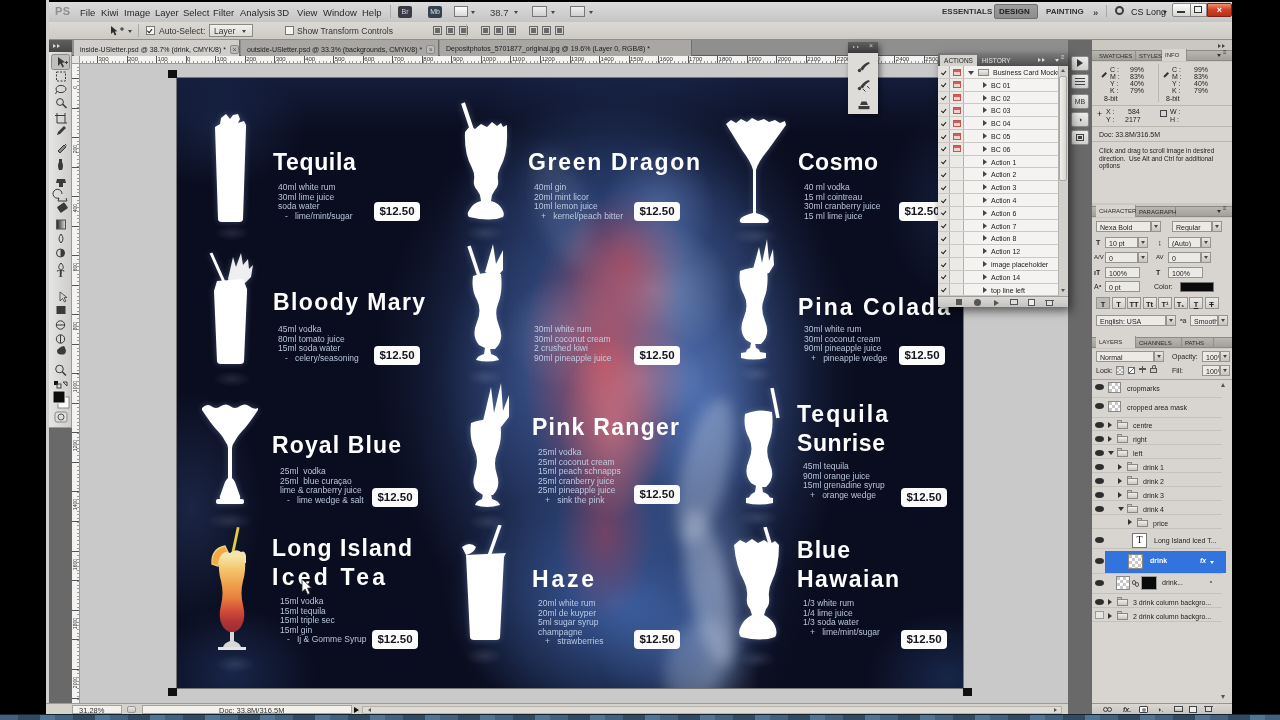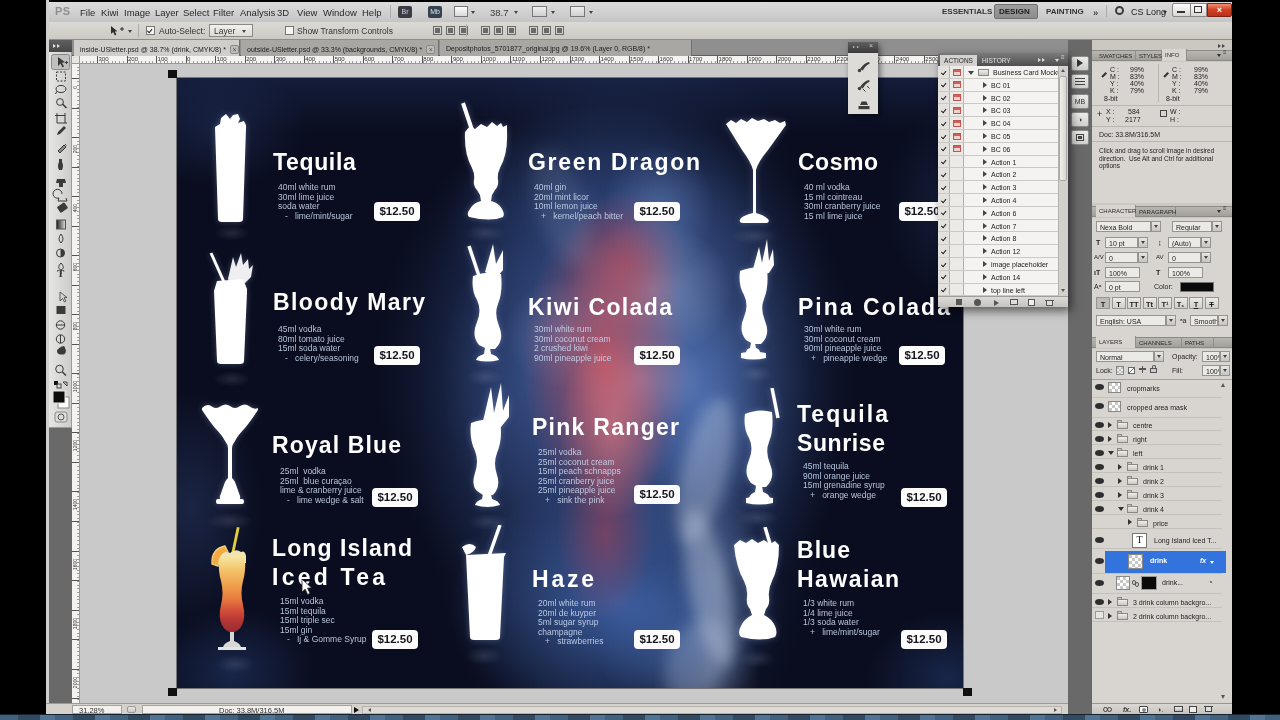--- a/index.html
+++ b/index.html
@@ -429,21 +429,20 @@
 15ml triple sec
 15ml gin
    -   Ij &amp; Gomme Syrup</div>
           <div class="pill" style="left:195px;top:552px;">$12.50</div>
           <div class="title" style="left:351px;top:71px;font-size:23px;letter-spacing:1.69px;">Green Dragon</div>
           <div class="ing" style="left:357px;top:105px;">40ml gin
 20ml mint licor
 10ml lemon juice
    +   kernel/peach bitter</div>
           <div class="pill" style="left:457px;top:124px;">$12.50</div>
-          <div class="title" style="left:351px;top:216px;font-size:23px;letter-spacing:1.36px;">Kiwi Colada</div>
           <div class="ing" style="left:357px;top:247px;">30ml white rum
 30ml coconut cream
 2 crushed kiwi
 90ml pineapple juice</div>
           <div class="pill" style="left:457px;top:268px;">$12.50</div>
           <div class="title" style="left:355px;top:336px;font-size:23px;letter-spacing:1.28px;">Pink Ranger</div>
           <div class="ing" style="left:361px;top:370px;">25ml vodka
 25ml coconut cream
 15ml peach schnapps
 25ml cranberry juice

